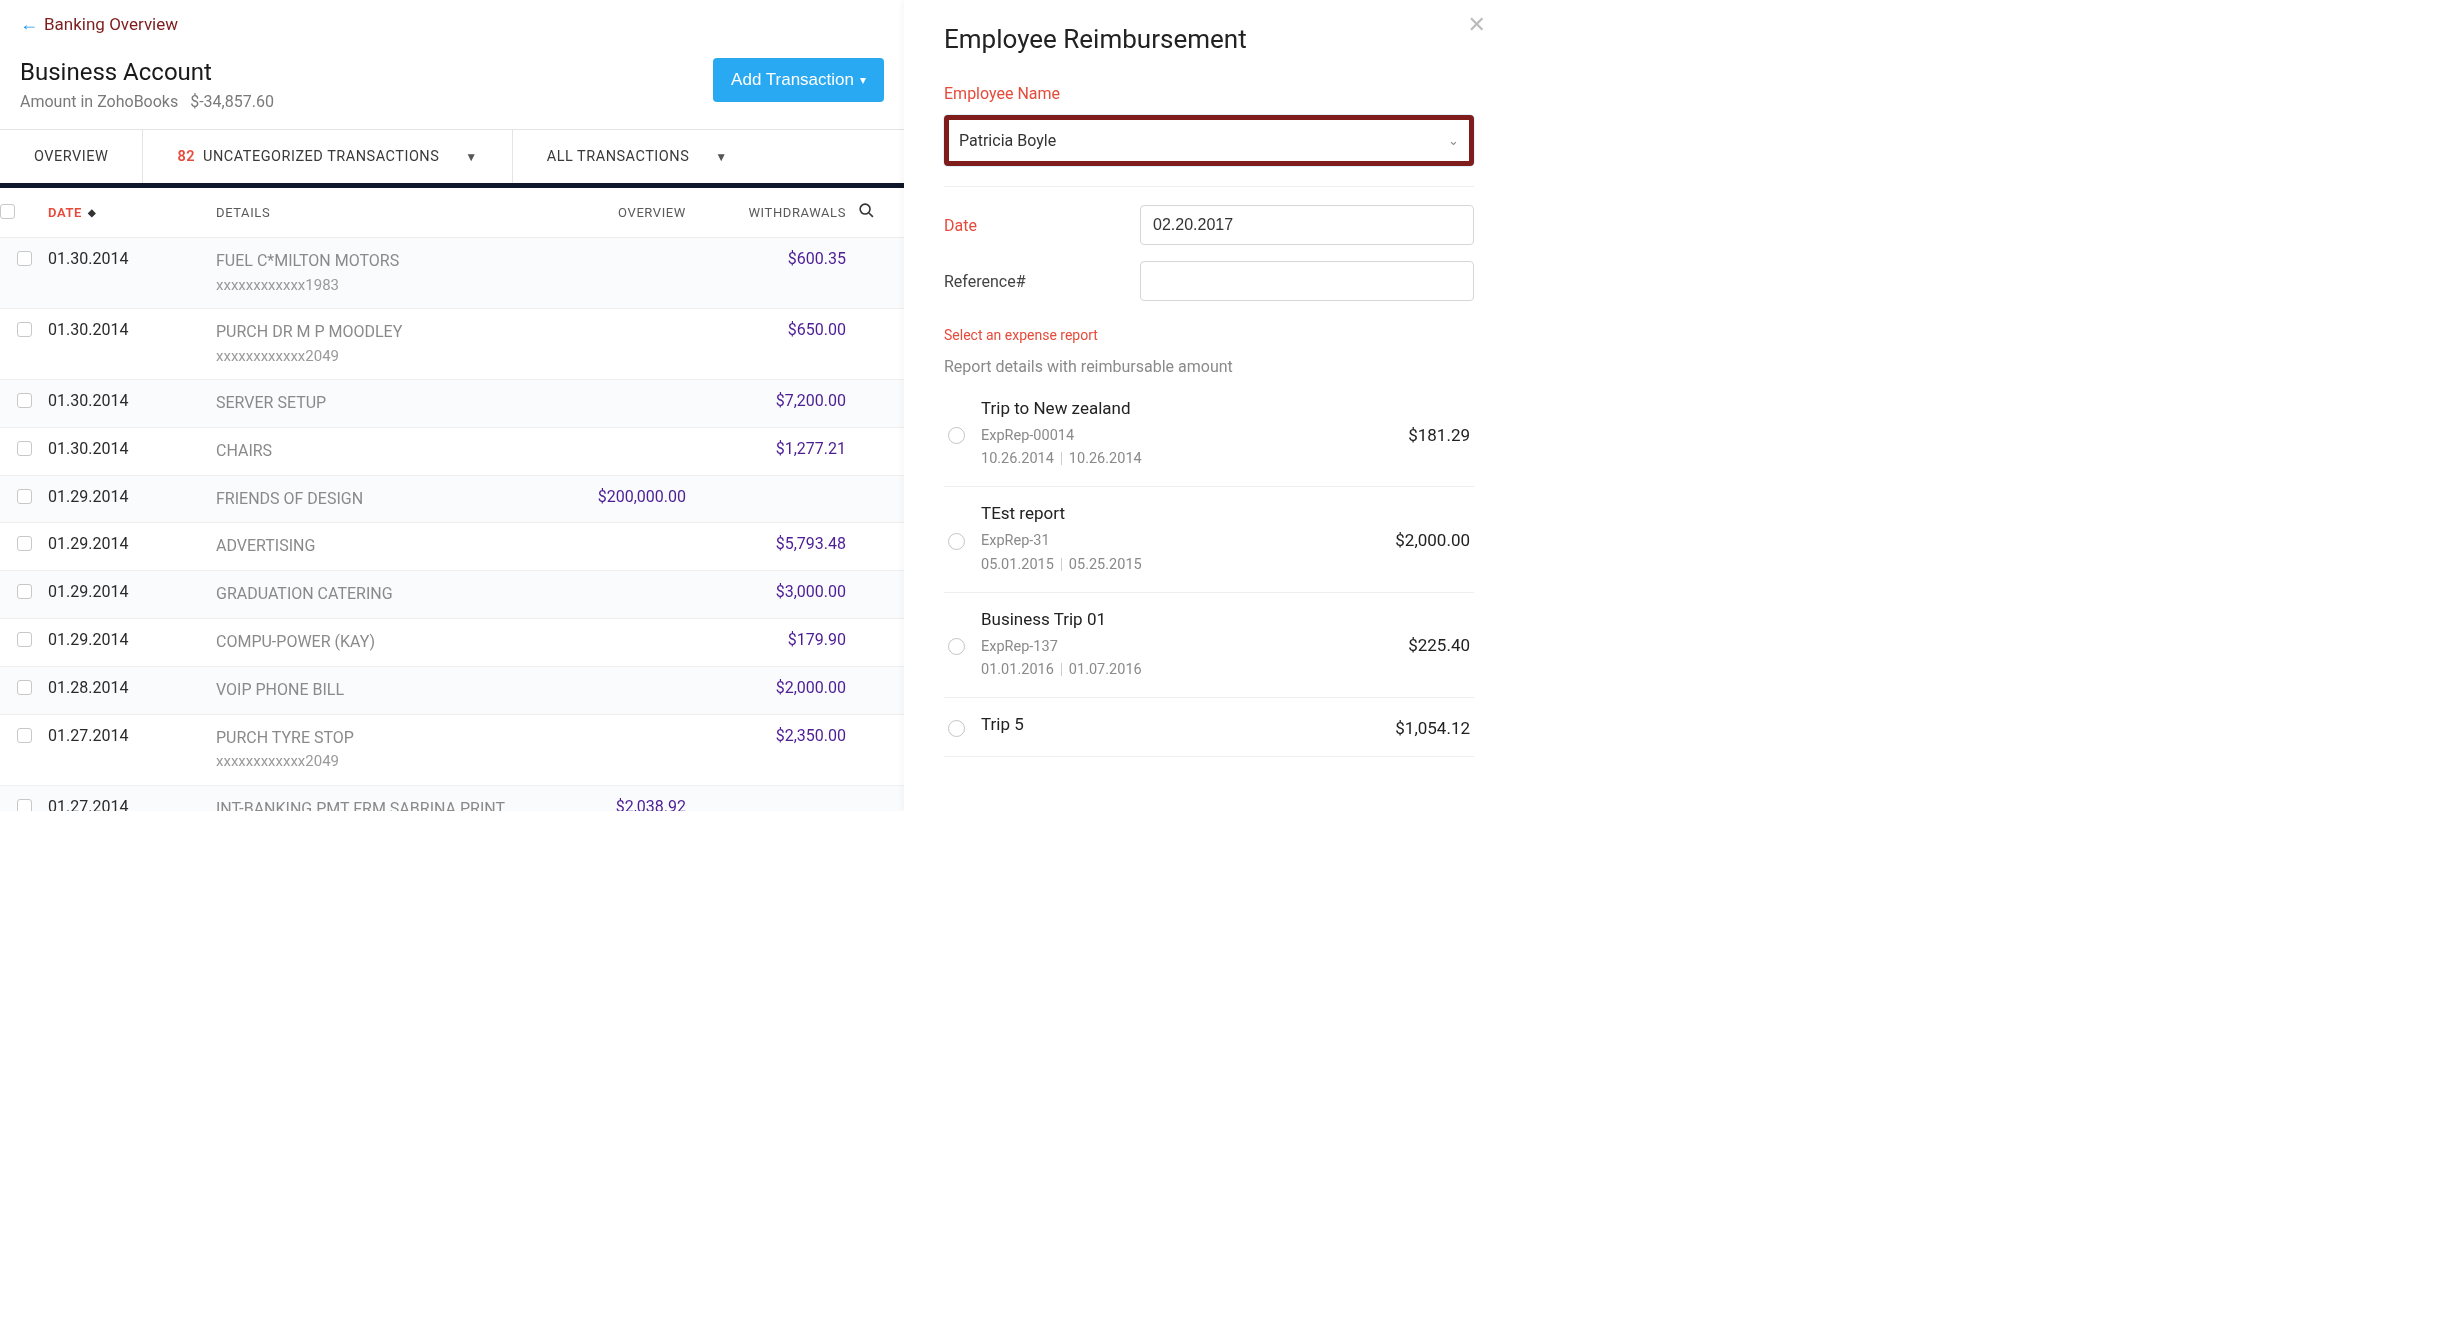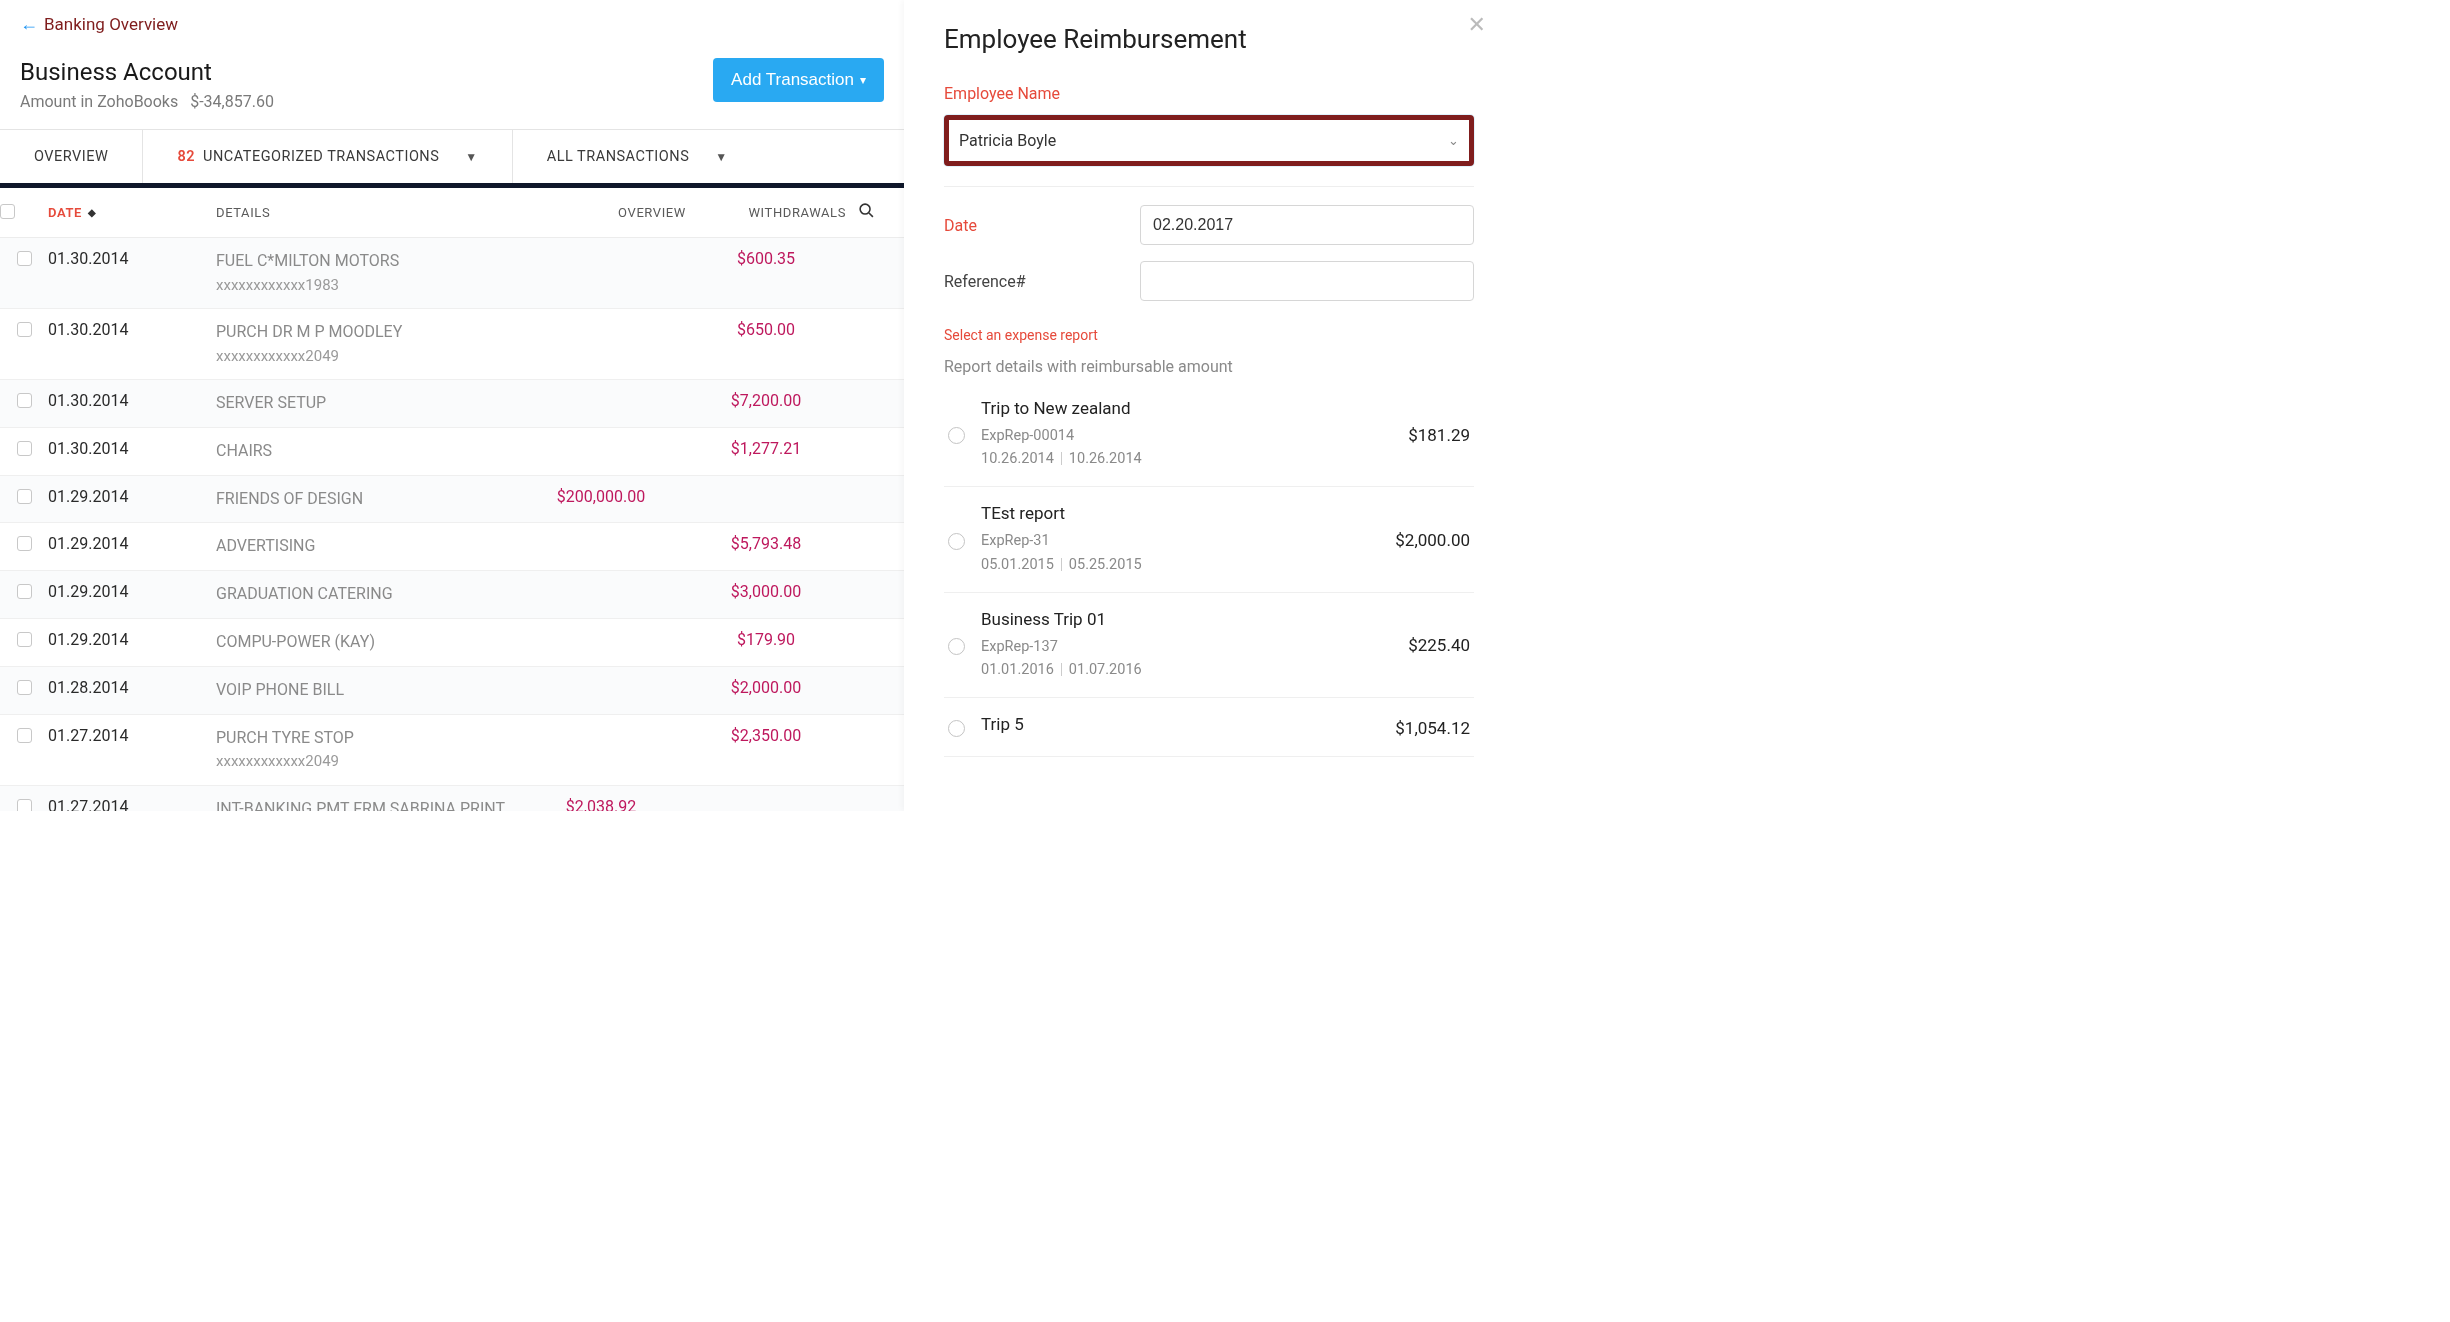--- a/index.html
+++ b/index.html
@@ -125,22 +125,22 @@
     width: 15px; height: 15px;
     border: 1px solid #c8c8c8;
     border-radius: 3px;
     background: #fff;
     display: inline-block;
   }
   .tdate { color: #2a2a2a; }
   .tdetails { color: #8a8a8a; line-height: 1.55; }
   .tdetails .sub { color: #9a9a9a; font-size: 15px; }
   .tdeposits, .twithdrawals {
-    text-align: center;
-    color: #be185d;
+    text-align: right;
+    color: #4c1d95;
   }
 
   
   .right-pane {
     position: absolute;
     top: 0; right: 0;
     width: 596px;
     height: 100%;
     background: #fff;
     padding: 24px 26px 0 40px;

